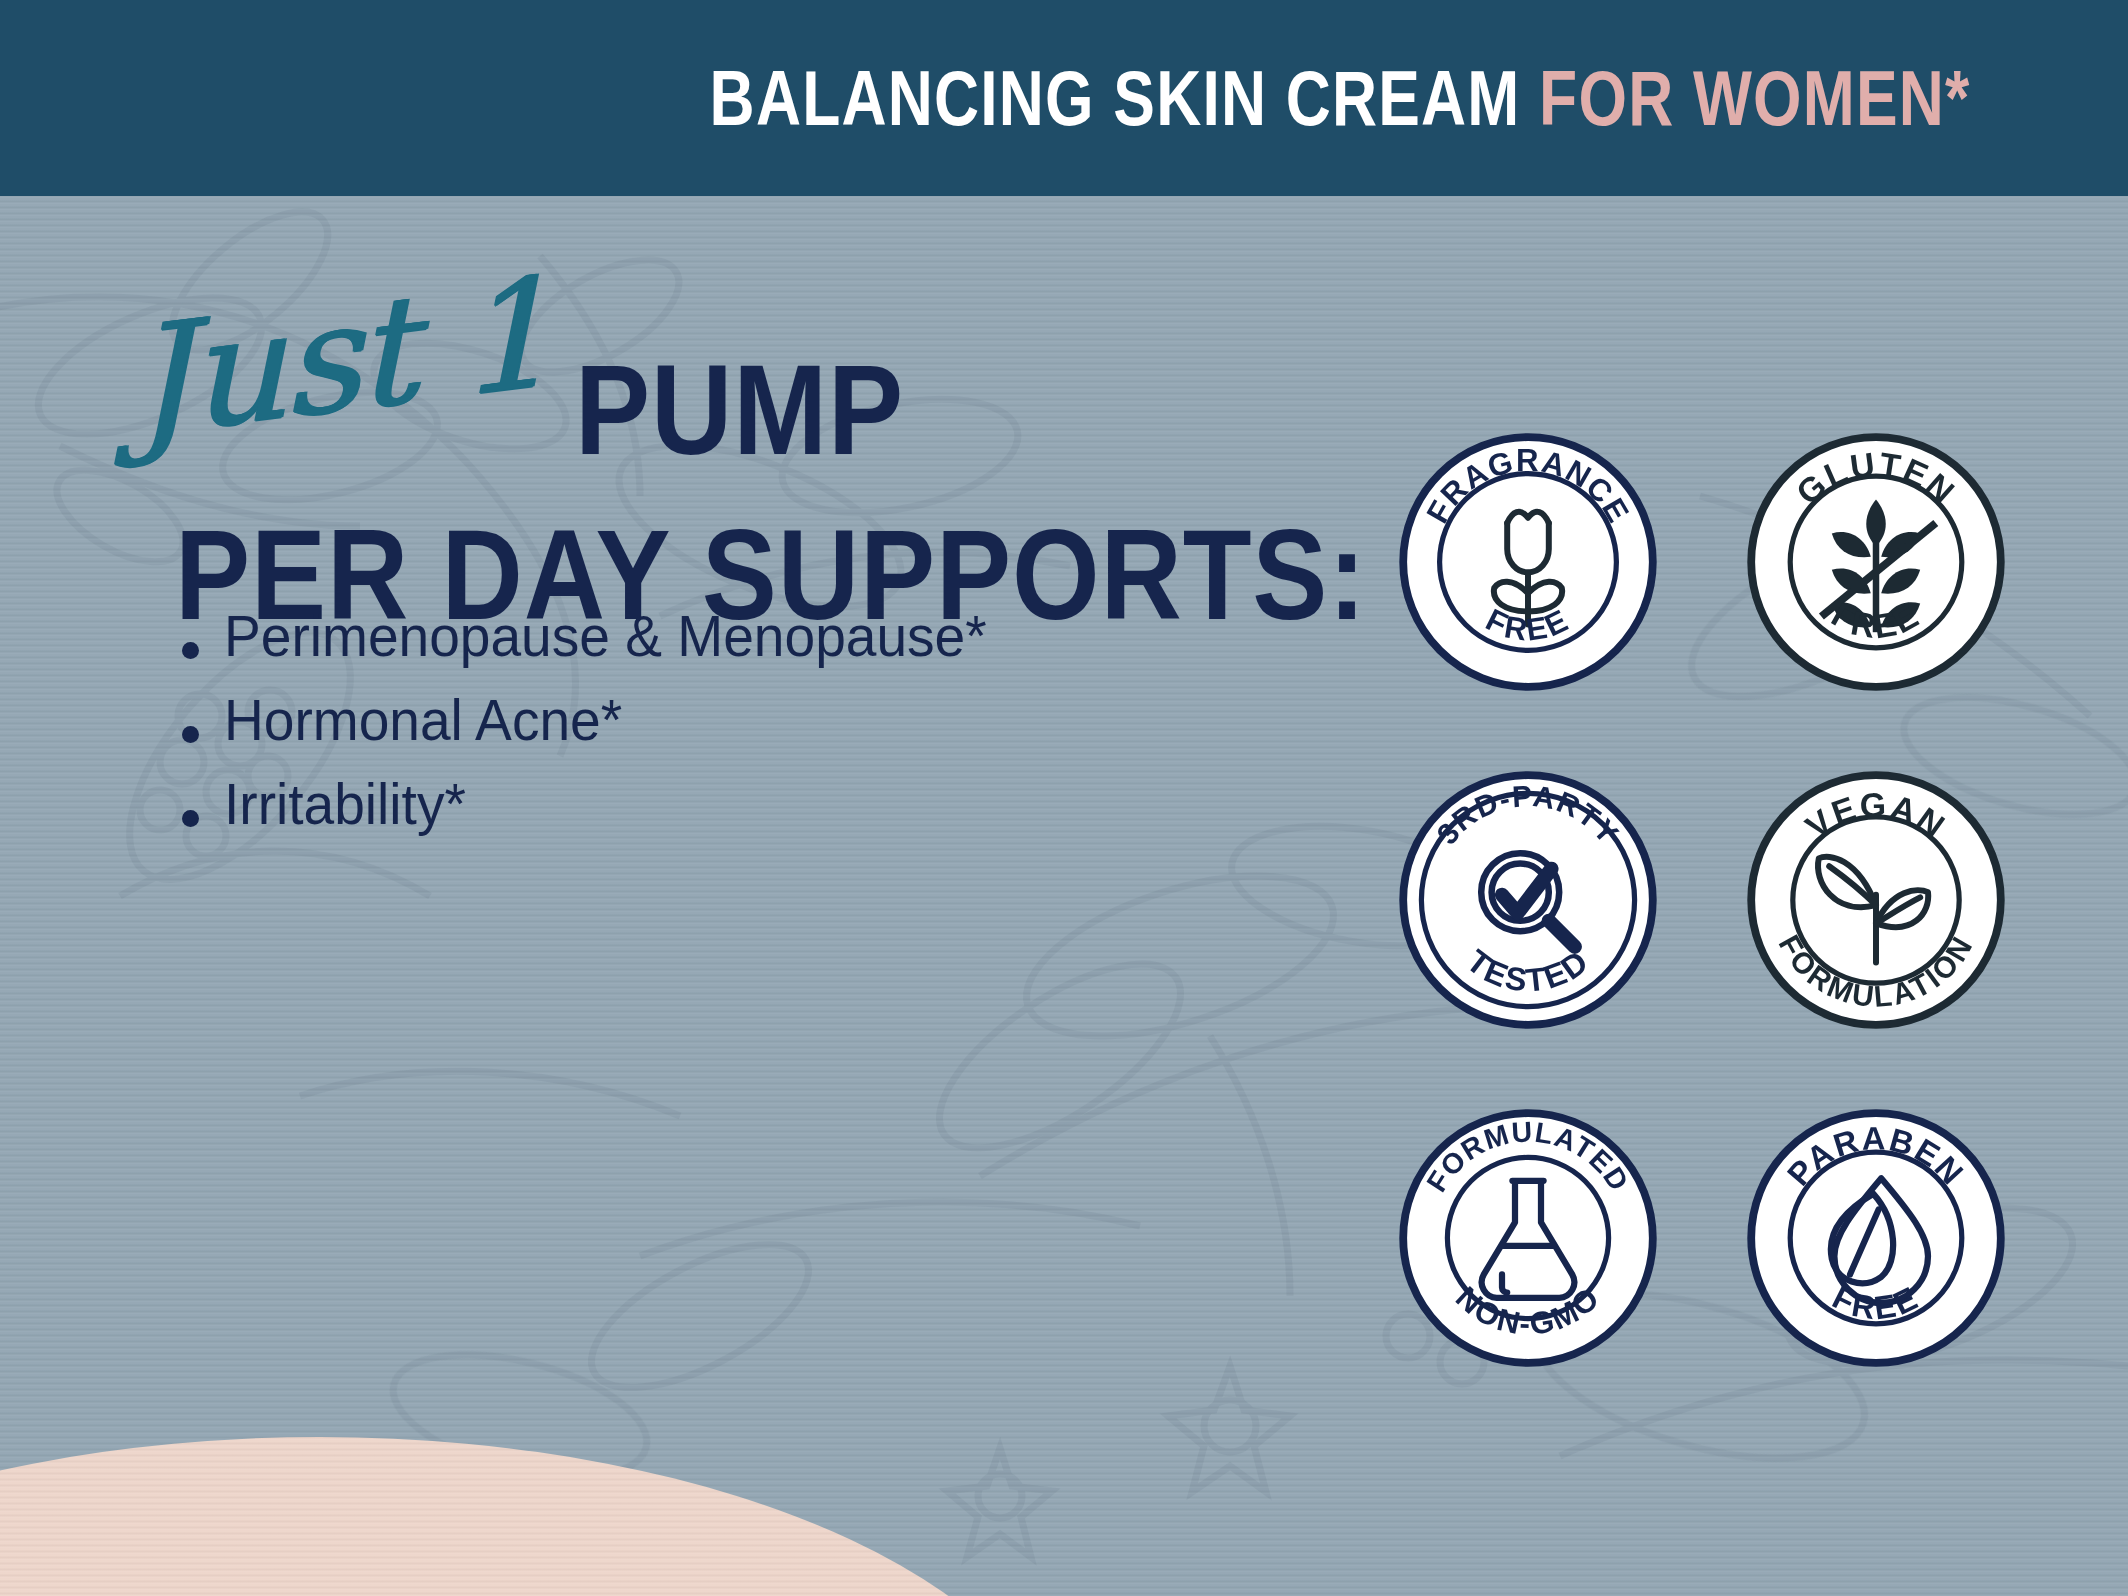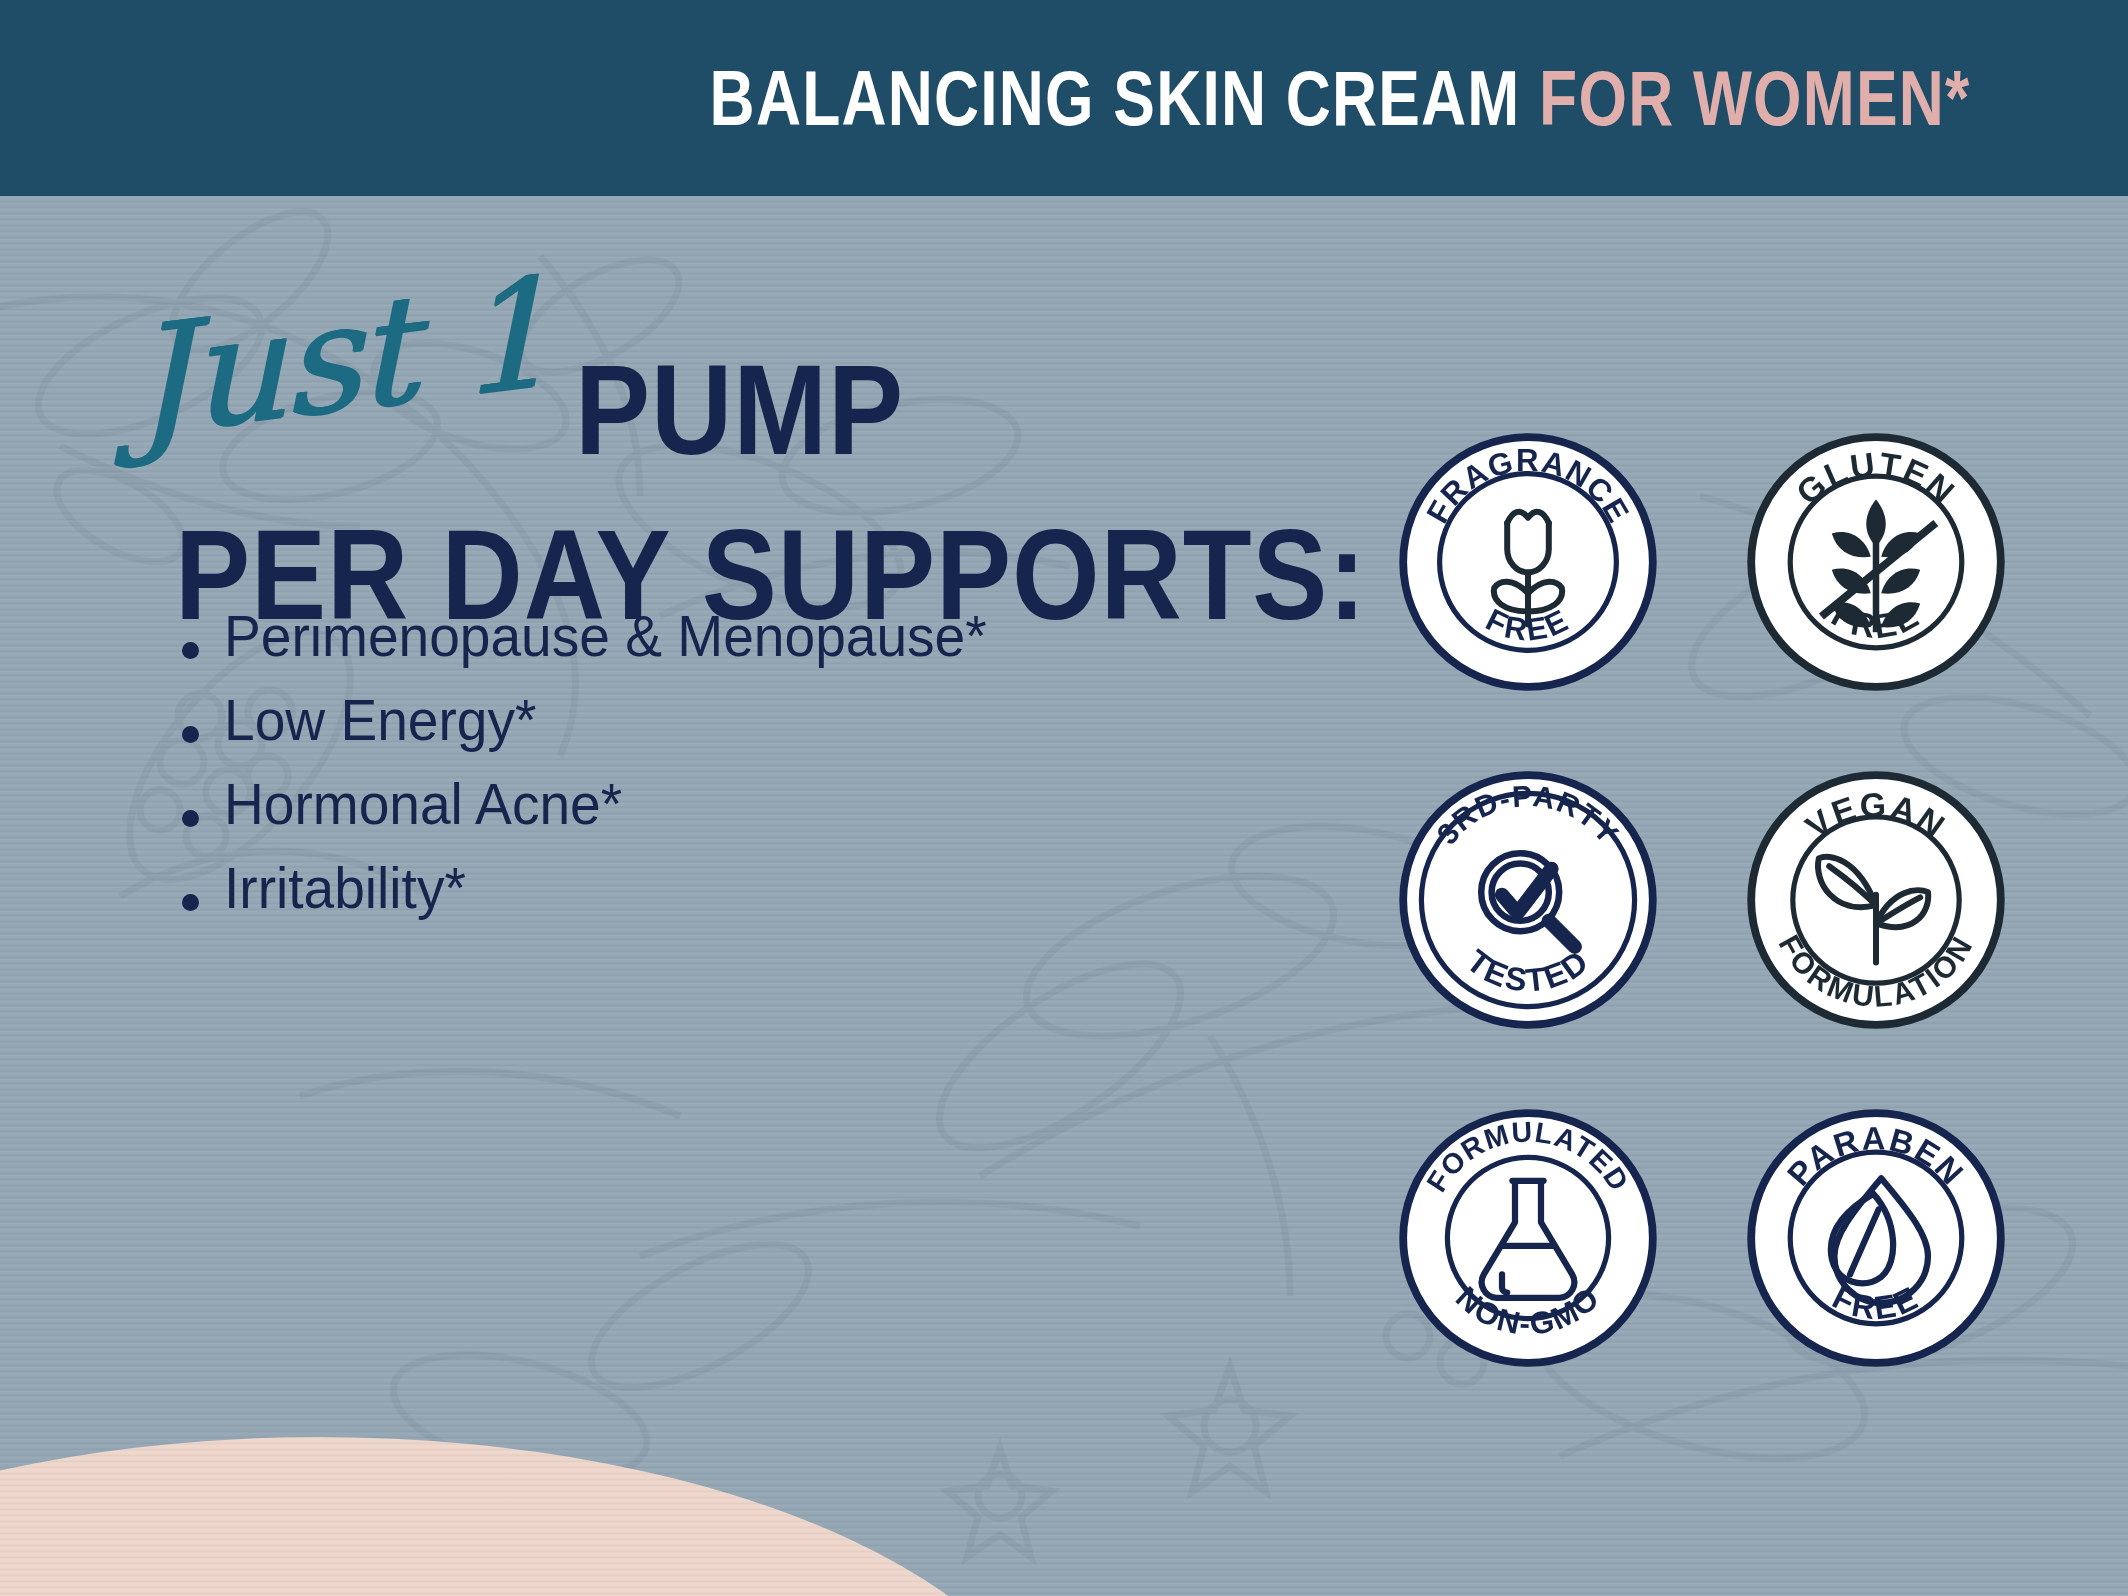--- a/index.html
+++ b/index.html
@@ -218,24 +218,20 @@
       <div id="line-supports">PER DAY SUPPORTS:</div>
     </div>
 
     <ul id="bullets">
       <li>
         <span class="dot"></span>
         <span class="txt">Perimenopause &amp; Menopause*</span>
       </li>
       <li>
         <span class="dot"></span>
-        <span class="txt">Low Energy*</span>
-      </li>
-      <li>
-        <span class="dot"></span>
         <span class="txt">Hormonal Acne*</span>
       </li>
       <li>
         <span class="dot"></span>
         <span class="txt">Irritability*</span>
       </li>
     </ul>
   </div>
 
   <div id="badges">

